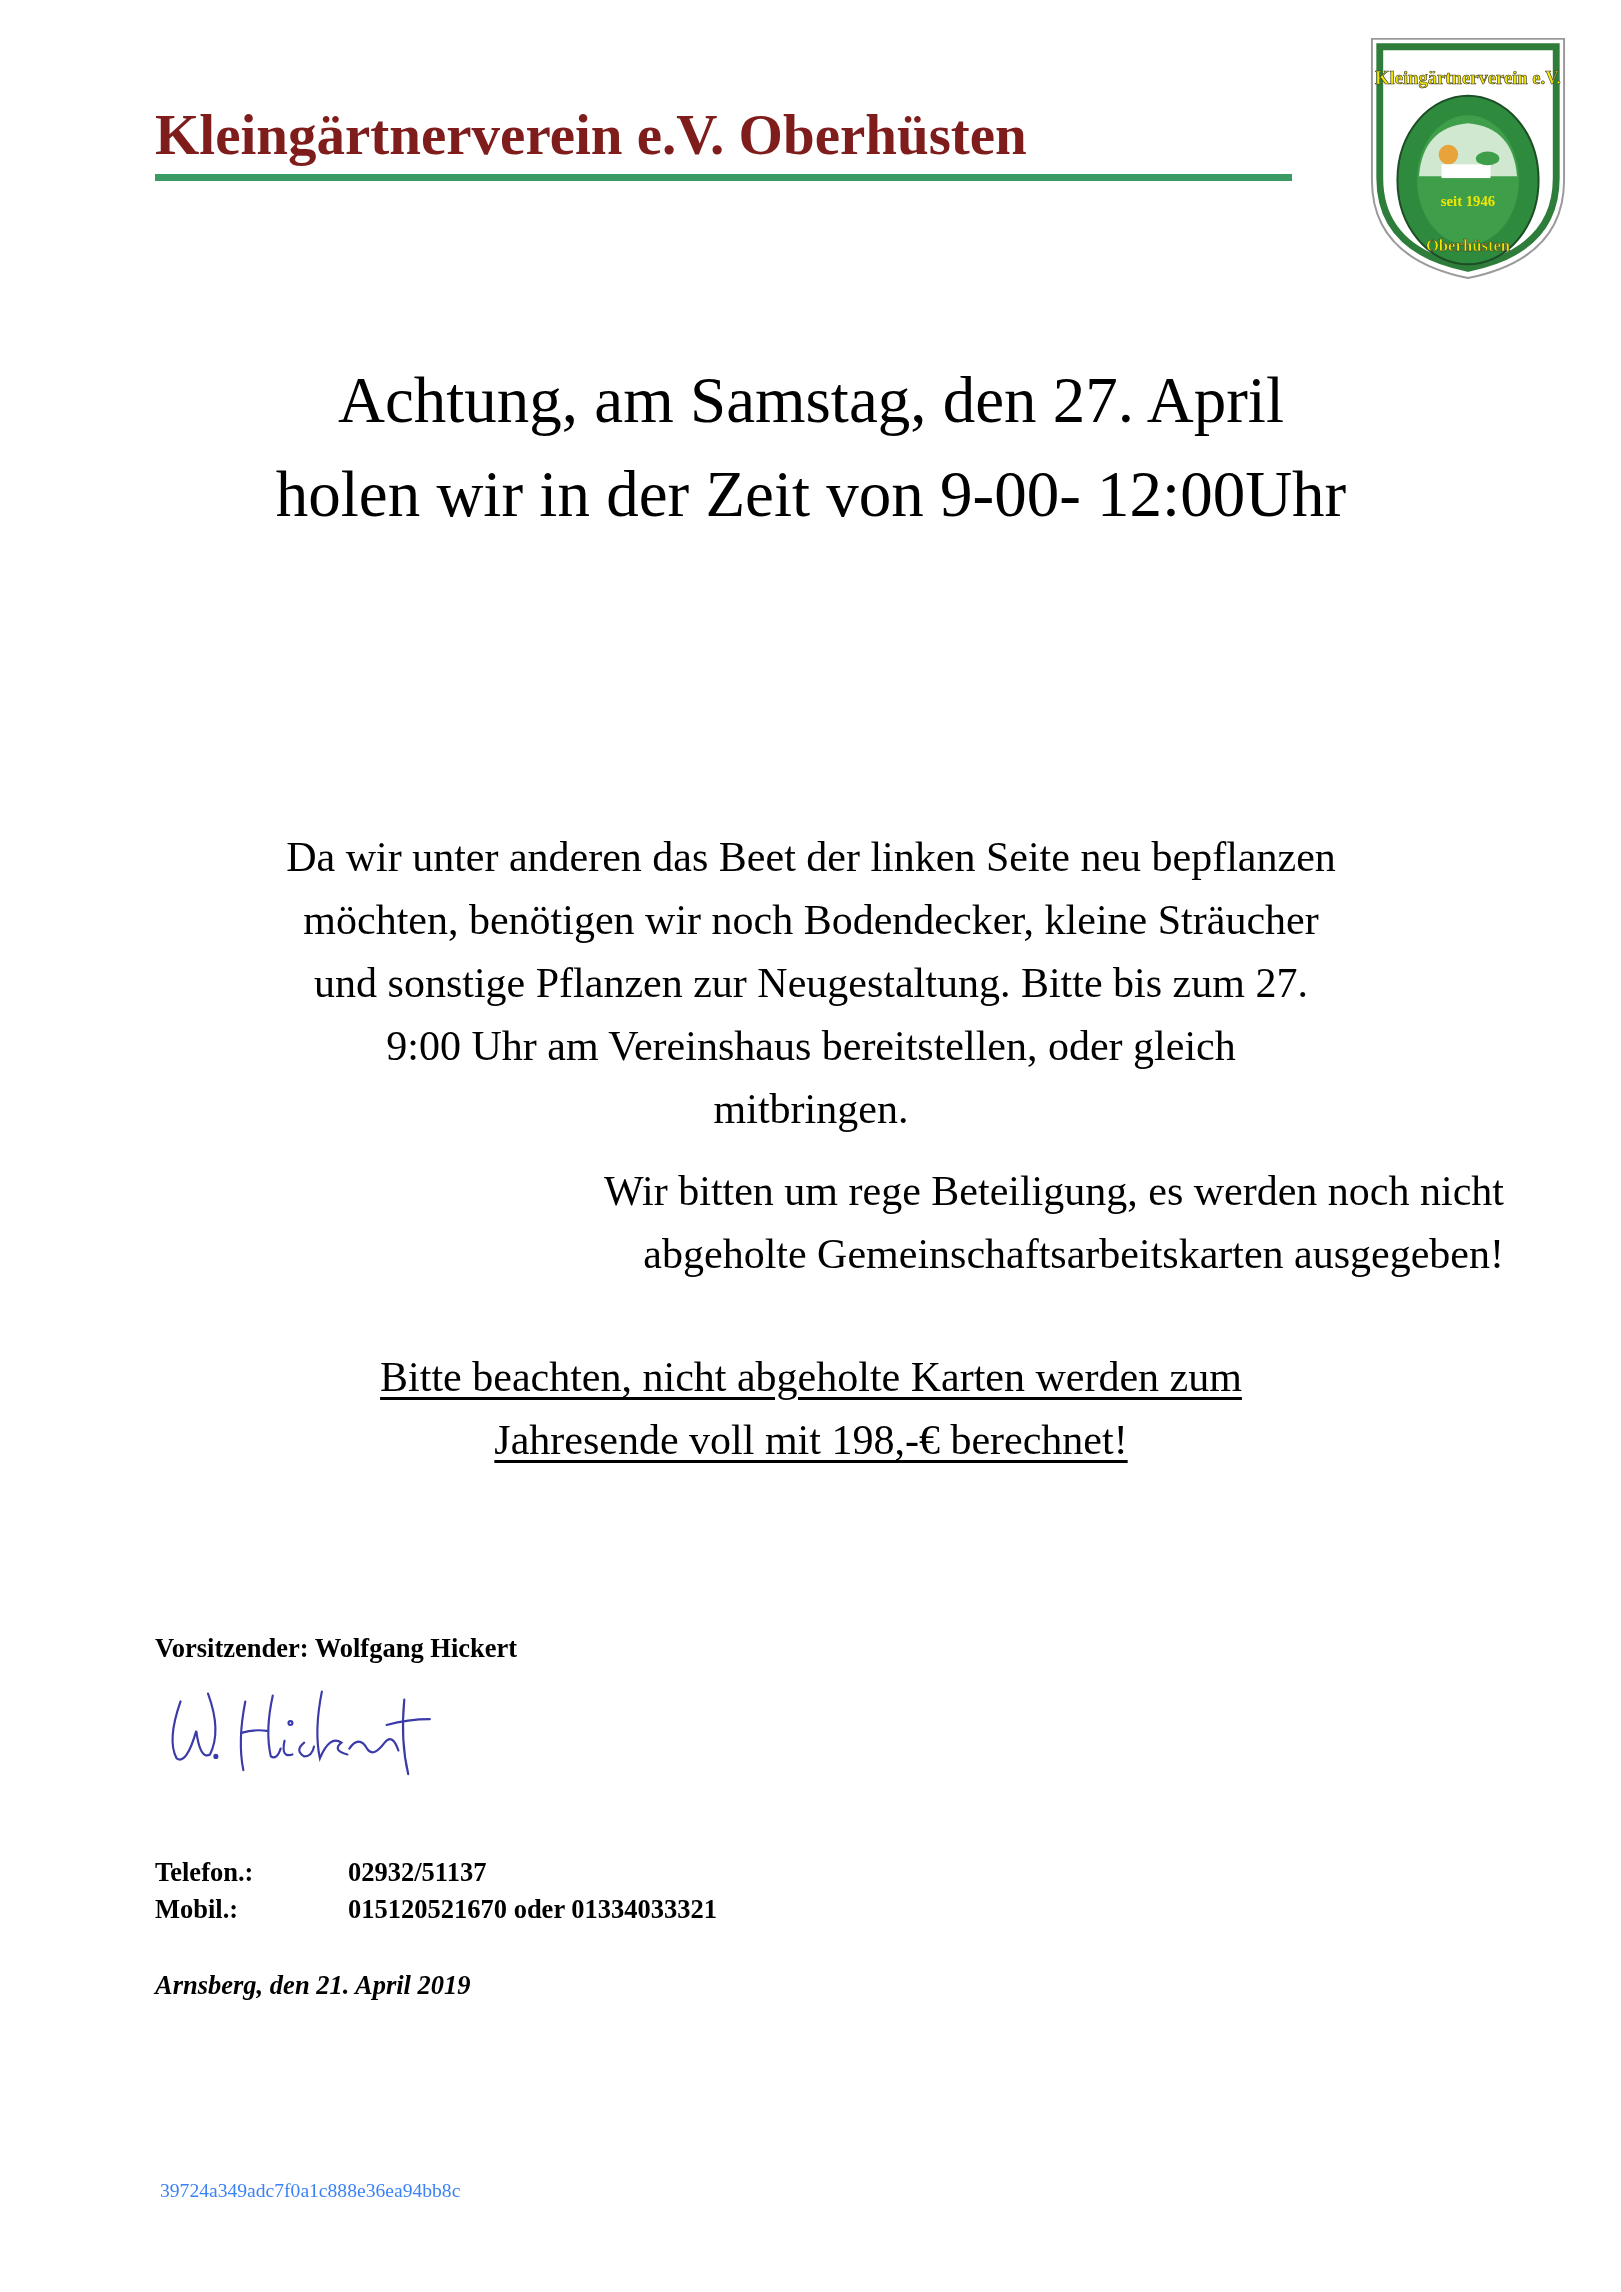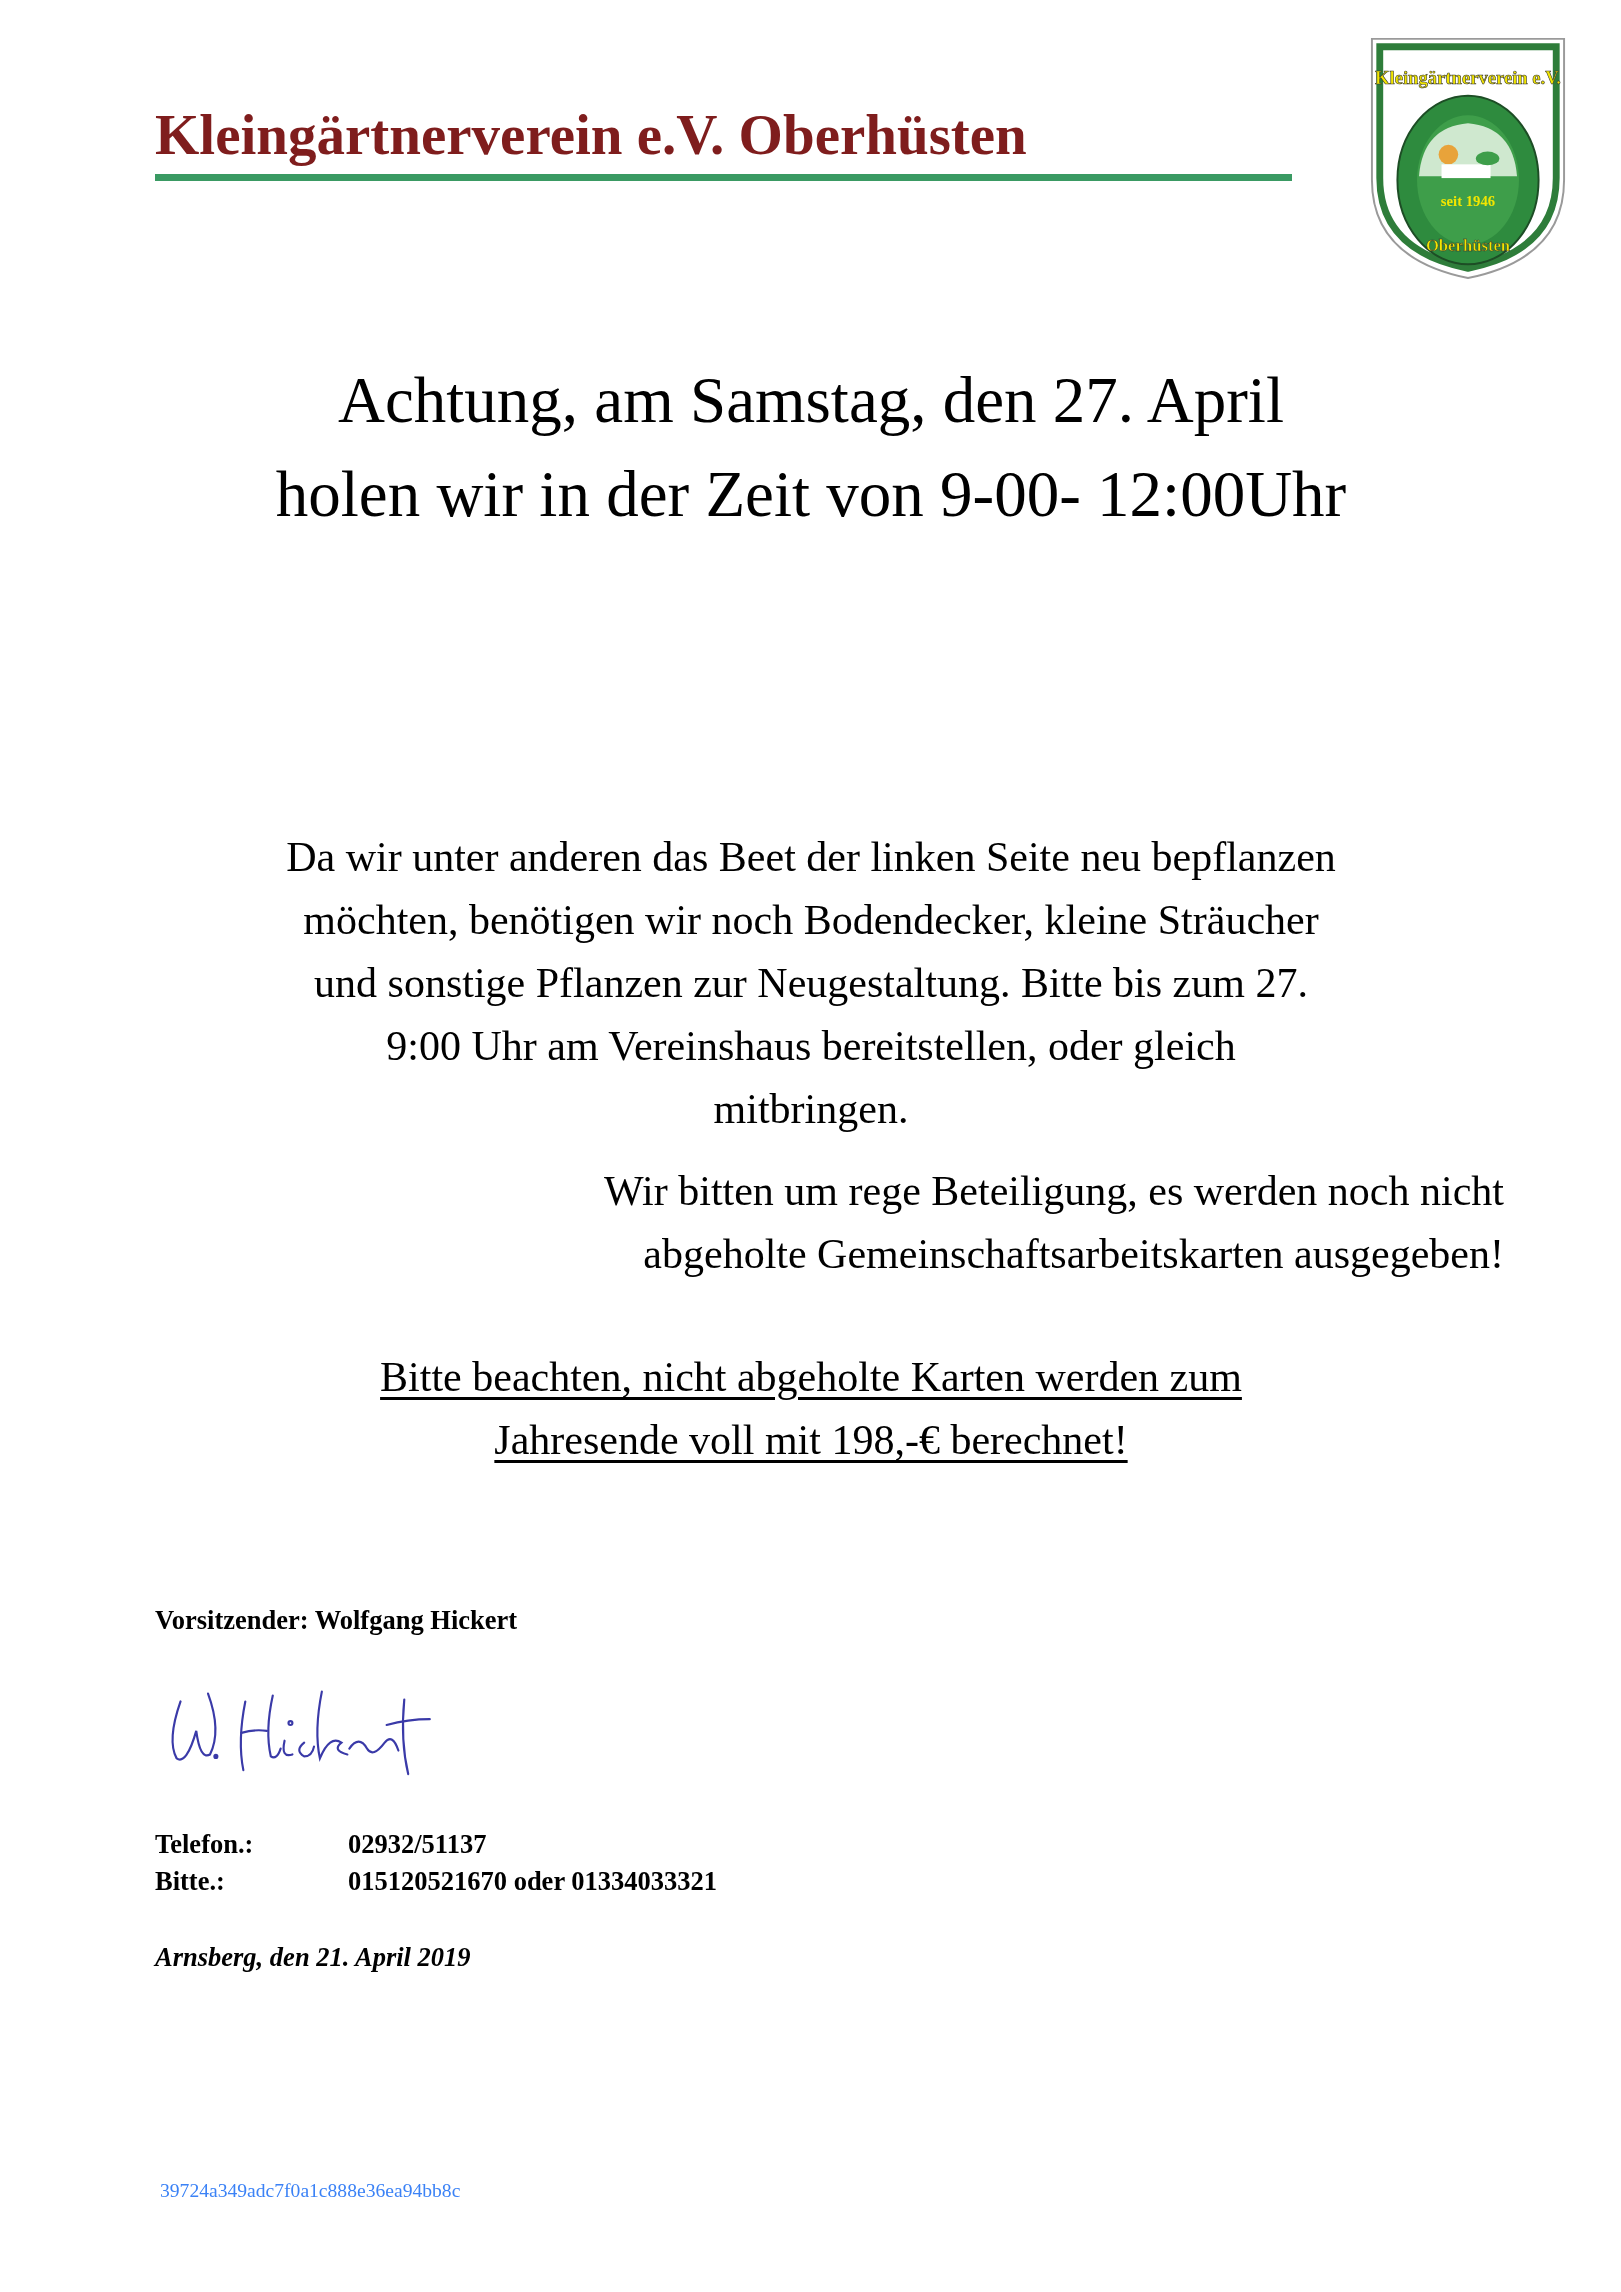--- a/index.html
+++ b/index.html
@@ -9,21 +9,21 @@
            color: #7f1d1d; line-height: 1; letter-spacing: 0px; }
     .header-rule { position: absolute; left: 155px; top: 174px; width: 1137px; height: 6.9px; background: #3a9a63; }
     .logo { position: absolute; left: 1368px; top: 33px; width: 200px; height: 249px; }
     .headline { position: absolute; left: 118px; width: 1386px; top: 353px; text-align: center;
            font-size: 65px; line-height: 94px; }
     .para { position: absolute; left: 118px; width: 1386px; text-align: center; font-size: 42px; line-height: 63px; }
     .p1 { top: 786px; margin-top: 40px; }
     .p2 { top: 1160px; text-align: right; }
     .p3 { top: 1346px; text-decoration: underline; text-decoration-thickness: 2.9px; text-underline-offset: 5.9px; }
     .line { display: block; }
-    .small { position: absolute; left: 155px; font-size: 26.5px; font-weight: bold; line-height: 1; }
+    .small { position: absolute; left: 155px; font-size: 26.5px; font-weight: bold; line-height: 1; margin-top: 28px; }
     .chair { top: 1607px; }
     .sig { position: absolute; left: 157px; top: 1672px; width: 314px; height: 108px; }
     .tel-label { top: 1831px; }
     .tel-value { top: 1831px; left: 348px; }
     .mob-label { top: 1868px; }
     .mob-value { top: 1868px; left: 348px; }
     .date { top: 1944px; font-style: italic; }
     .hash { position: absolute; left: 160px; top: 2180px; font-size: 19.6px; color: #3b82f6; }
   </style>
 </head>
@@ -83,18 +83,18 @@
     <path d="M150 72 Q140 80 150 86 Q158 86 160 76"></path>
     <path d="M168 20 Q160 60 166 88 Q176 64 188 72 Q178 80 194 84"></path>
     <path d="M196 78 Q206 64 214 78 Q220 88 232 72 Q240 62 246 80"></path>
     <path d="M252 28 Q248 70 256 104"></path>
     <path d="M234 54 Q256 48 278 48"></path>
   </g>
 </svg>
 
 <div class="small tel-label">Telefon.:</div>
 <div class="small tel-value">02932/51137</div>
-<div class="small mob-label">Bitte.:</div>
+<div class="small mob-label">Mobil.:</div>
 <div class="small mob-value">015120521670 oder 01334033321</div>
 <div class="small date">Arnsberg, den 21. April 2019</div>
 
 <div class="hash">39724a349adc7f0a1c888e36ea94bb8c</div>
 
 
 </body></html>

